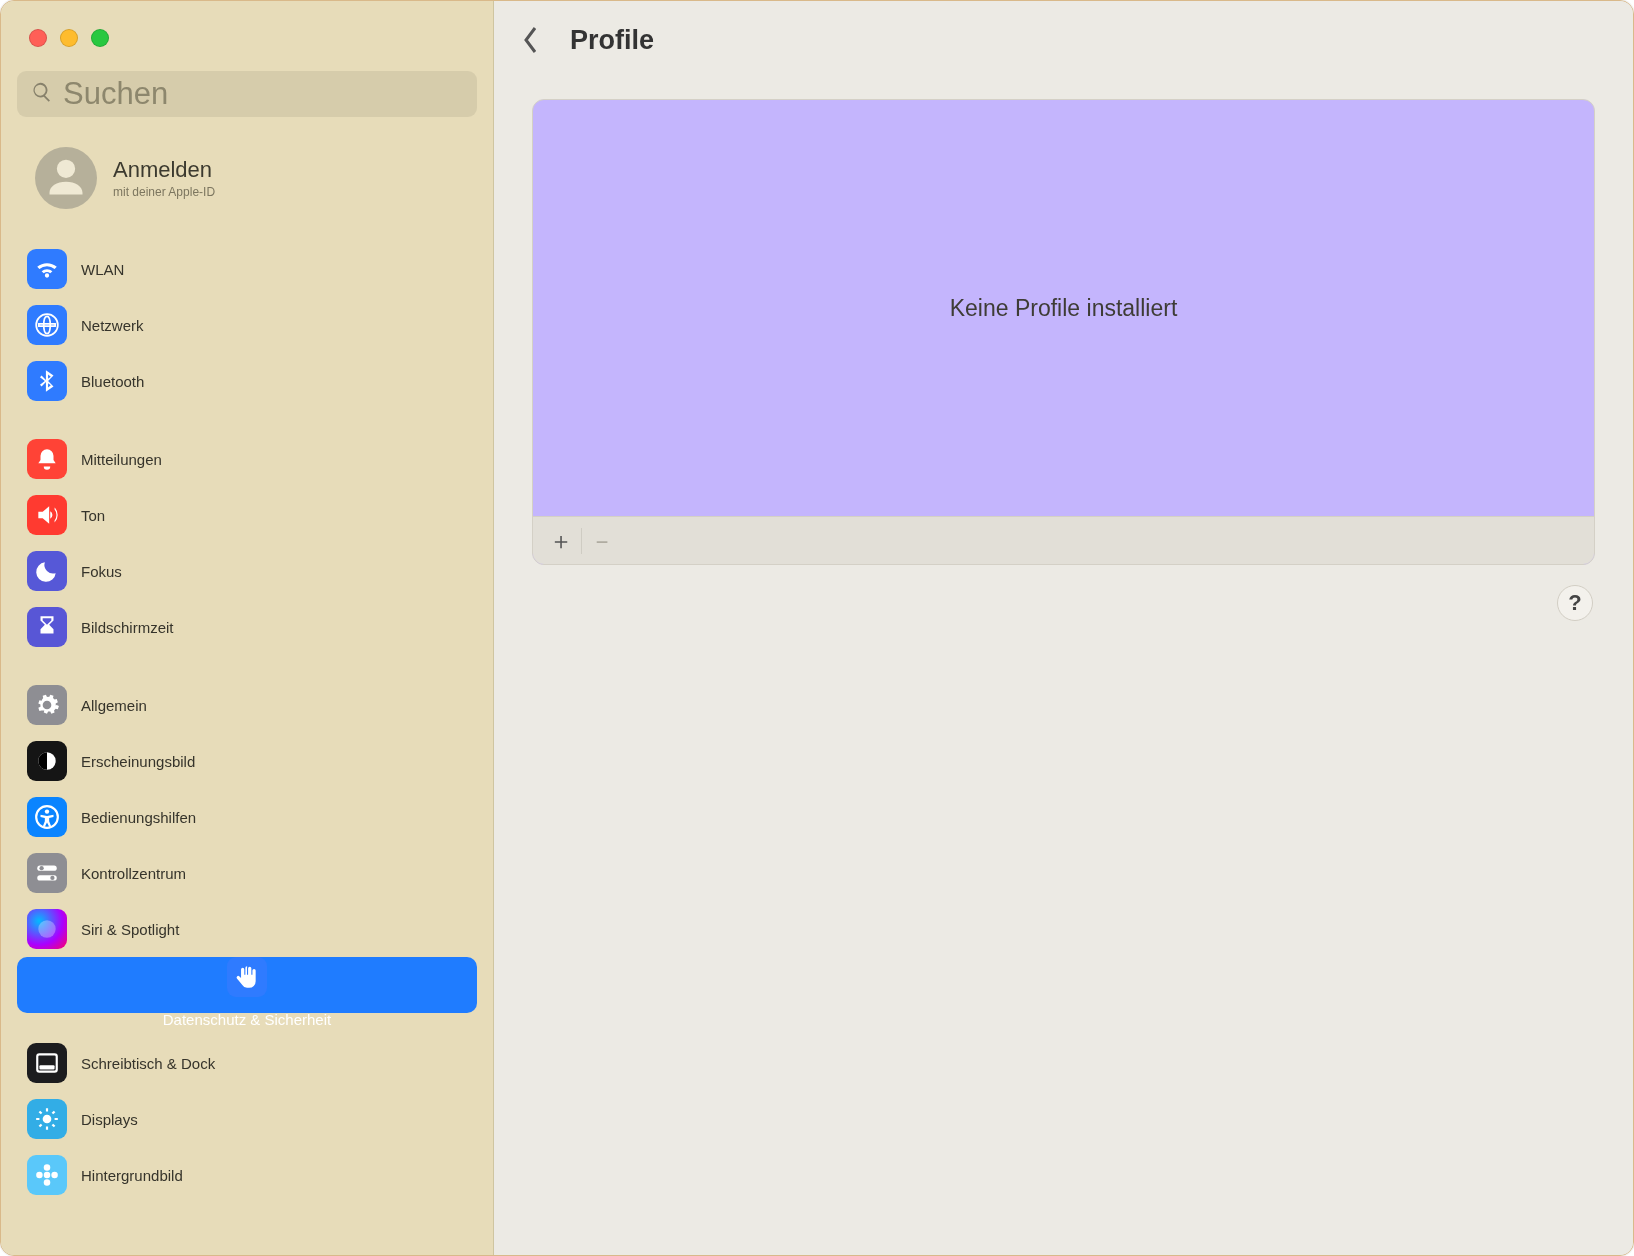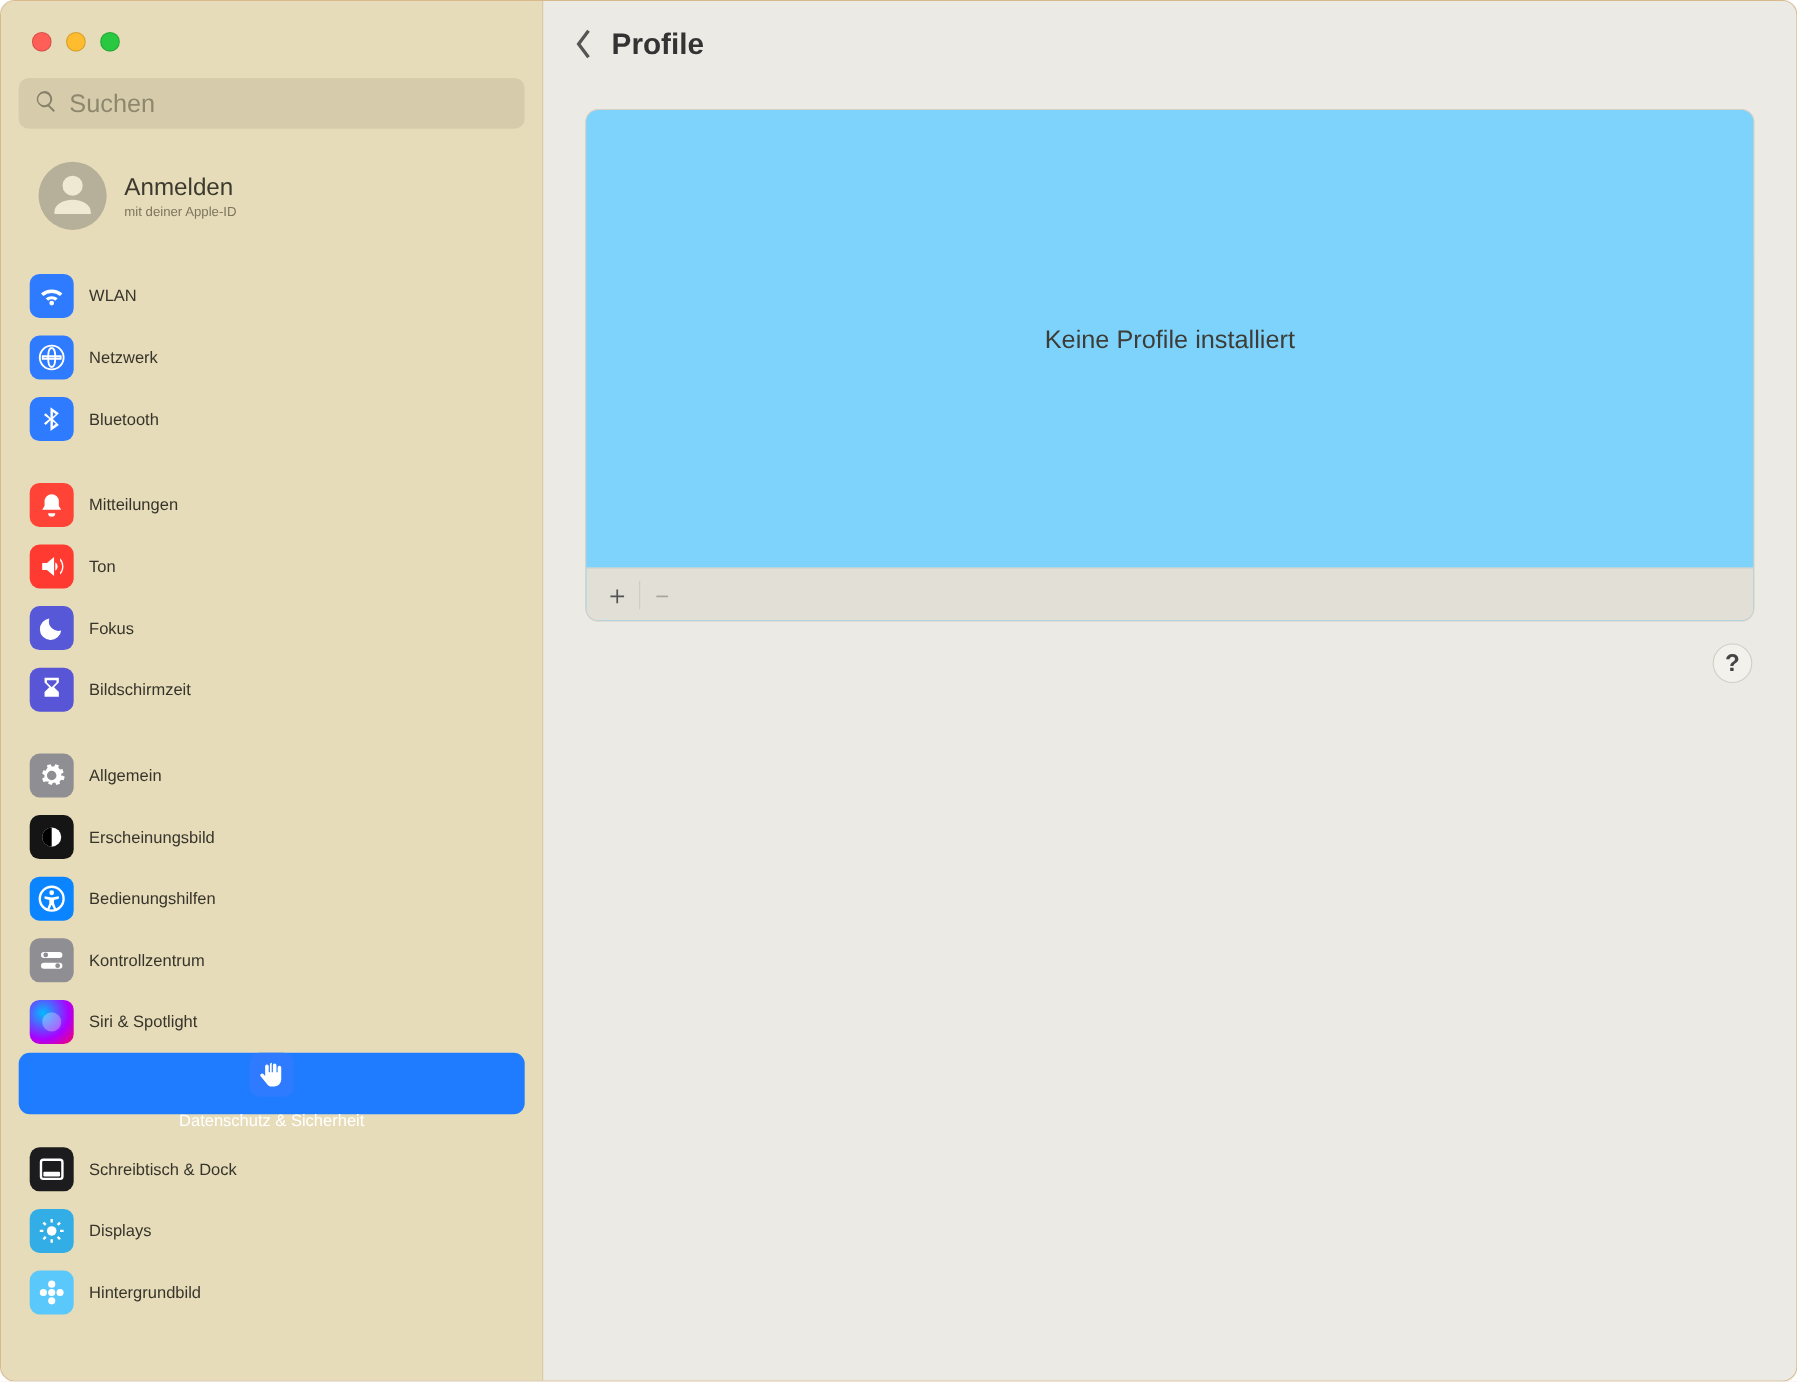--- a/index.html
+++ b/index.html
@@ -18,21 +18,21 @@
 .traffic { display: flex; gap: 13px; padding: 22px 0 10px 28px; }
 .dot { width: 18px; height: 18px; border-radius: 50%; border: 1px solid rgba(0,0,0,.15); }
 .dot.red { background:#ff5f57; } .dot.yellow { background:#febc2e; } .dot.green { background:#28c840; }
 .search-wrap { padding: 14px 16px 8px 16px; }
 .search {
   display:flex; align-items:center; gap:10px;
   background: rgba(0,0,0,.07); border-radius: 9px; height: 46px; padding: 0 14px;
 }
 .search svg { width: 22px; height: 22px; fill:#7a7561; opacity:.85; }
 .search input {
-  flex:1; border:none; background:transparent; font-size:23px; color:#be185d; outline:none;
+  flex:1; border:none; background:transparent; font-size:31px; color:#be185d; outline:none;
 }
 .search input::placeholder { color:#8d876d; }
 .account {
   display:flex; align-items:center; gap:16px; padding: 22px 16px 18px 34px;
 }
 .avatar {
   width: 62px; height:62px; border-radius:50%; background:#b6b09a;
   display:flex; align-items:center; justify-content:center;
 }
 .avatar svg { width: 44px; height:44px; fill:#efe9d4; }
@@ -51,28 +51,28 @@
 .nic {
   width:40px; height:40px; border-radius:9px; display:flex; align-items:center; justify-content:center;
   flex-shrink:0;
 }
 .nic svg { width:26px; height:26px; fill:#fff; }
 
 .content {
   flex:1; display:flex; flex-direction:column; background:#eceae4;
 }
 .header {
-  display:flex; align-items:center; gap:10px; height:78px; padding:0 22px;
+  display:flex; align-items:center; gap:24px; height:78px; padding:0 22px;
 }
 .back-btn { width:30px; height:30px; display:flex; align-items:center; justify-content:center; }
 .back-btn svg { width:18px; height:28px; fill:none; stroke:#555; stroke-width:3; }
 .title { font-size:27px; font-weight:700; color:#333; }
 .body { padding: 20px 38px 0 38px; }
 .panel {
-  background:#7dd3fc; border:1px solid #d4d0c6; border-radius:12px;
+  background:#c4b5fd; border:1px solid #d4d0c6; border-radius:12px;
   height:466px; display:flex; flex-direction:column; overflow:hidden;
 }
 .panel-main {
   flex:1; display:flex; align-items:center; justify-content:center;
 }
 .panel-main .msg { font-size:23px; color:#3e3c36; }
 .panel-footer {
   height:48px; border-top:1px solid #d4d0c6; background:#e2dfd7;
   display:flex; align-items:center; padding:0 8px; gap:0;
 }

